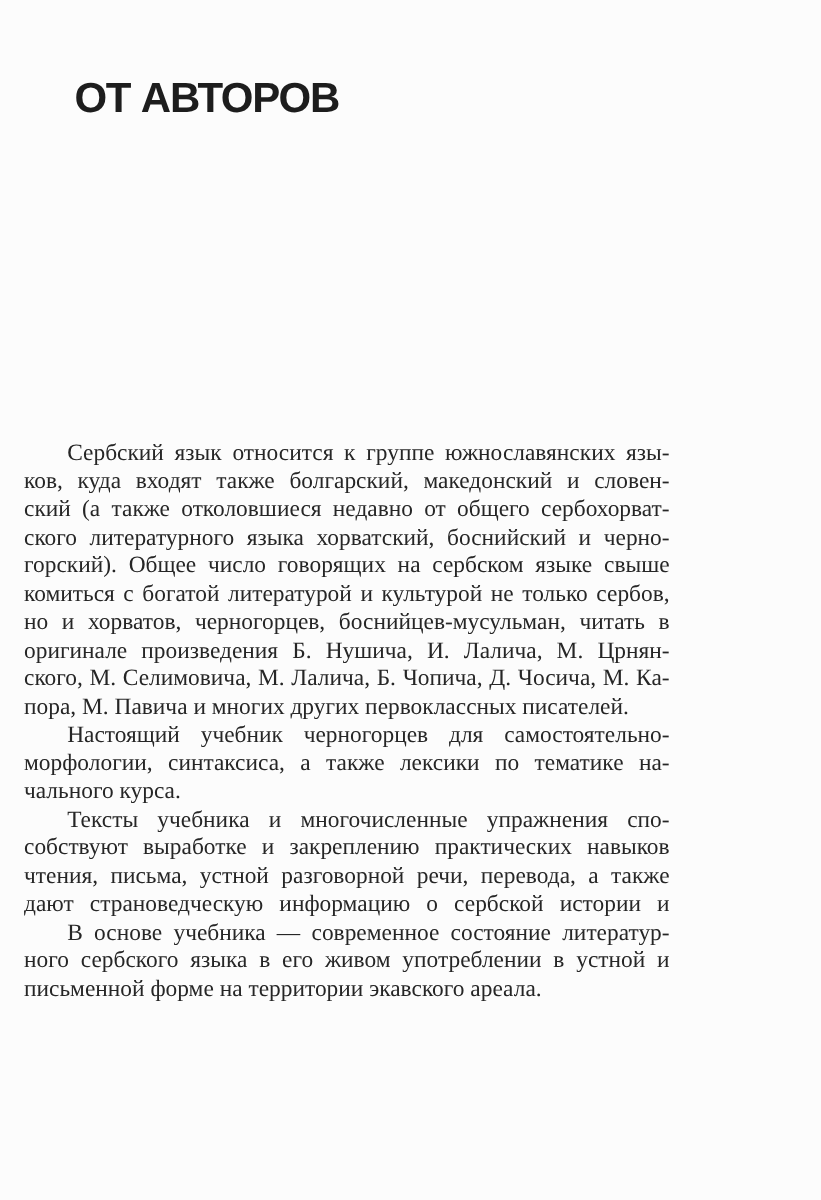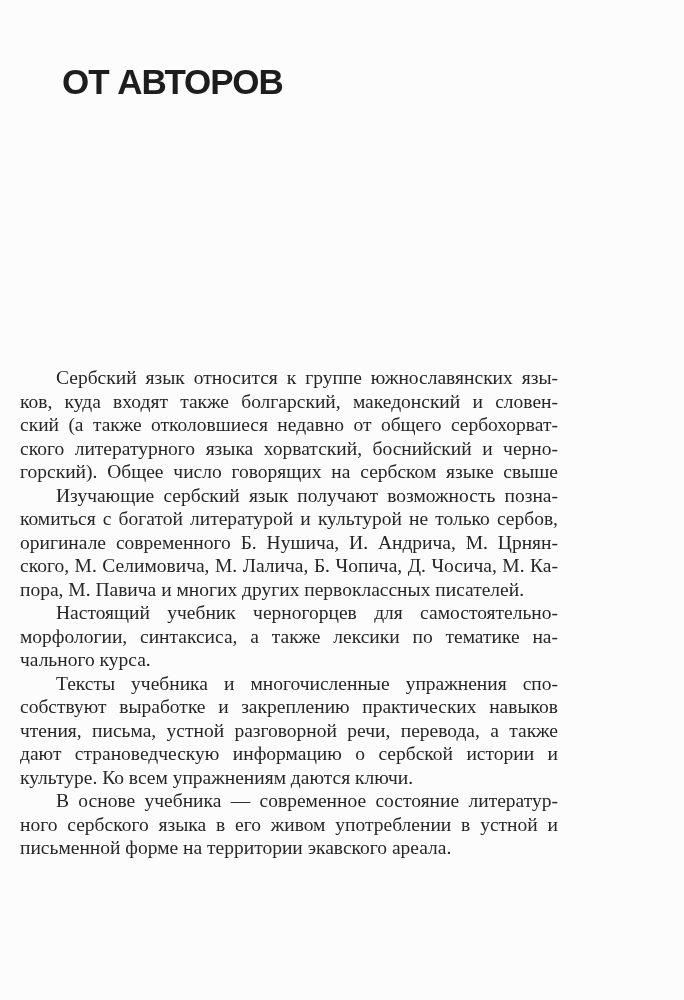--- a/index.html
+++ b/index.html
@@ -61,37 +61,36 @@
   <h1 class="title" style="color: rgb(29, 29, 29);">ОТ АВТОРОВ</h1>
   <div class="body-text" style="color: rgb(38, 38, 38); margin-left: 20px;">
       <div class="paragraph">
         <div class="line first">Сербский язык относится к группе южнославянских язы-</div>
         <div class="line">ков, куда входят также болгарский, македонский и словен-</div>
         <div class="line">ский (а также отколовшиеся недавно от общего сербохорват-</div>
         <div class="line">ского литературного языка хорватский, боснийский и черно-</div>
         <div class="line">горский). Общее число говорящих на сербском языке свыше</div>
       </div>
       <div class="paragraph">
-        <div class="line first">Изучающие сербский язык получают возможность позна-</div>
         <div class="line">комиться с богатой литературой и культурой не только сербов,</div>
-        <div class="line">оригинале современного Б. Нушича, И. Андрича, М. Црнян-</div>
+        <div class="line">но и хорватов, черногорцев, боснийцев-мусульман, читать в</div>
+        <div class="line">оригинале произведения Б. Нушича, И. Лалича, М. Црнян-</div>
         <div class="line">ского, М. Селимовича, М. Лалича, Б. Чопича, Д. Чосича, М. Ка-</div>
         <div class="line last">пора, М. Павича и многих других первоклассных писателей.</div>
       </div>
       <div class="paragraph">
         <div class="line first">Настоящий учебник черногорцев для самостоятельно-</div>
         <div class="line">морфологии, синтаксиса, а также лексики по тематике на-</div>
         <div class="line last">чального курса.</div>
       </div>
       <div class="paragraph">
         <div class="line first">Тексты учебника и многочисленные упражнения спо-</div>
         <div class="line">собствуют выработке и закреплению практических навыков</div>
         <div class="line">чтения, письма, устной разговорной речи, перевода, а также</div>
         <div class="line">дают страноведческую информацию о сербской истории и</div>
-        <div class="line last">культуре. Ко всем упражнениям даются ключи.</div>
       </div>
       <div class="paragraph">
         <div class="line first">В основе учебника — современное состояние литератур-</div>
         <div class="line">ного сербского языка в его живом употреблении в устной и</div>
         <div class="line last">письменной форме на территории экавского ареала.</div>
       </div>
     </div>
 </div>
 
 </body></html>

